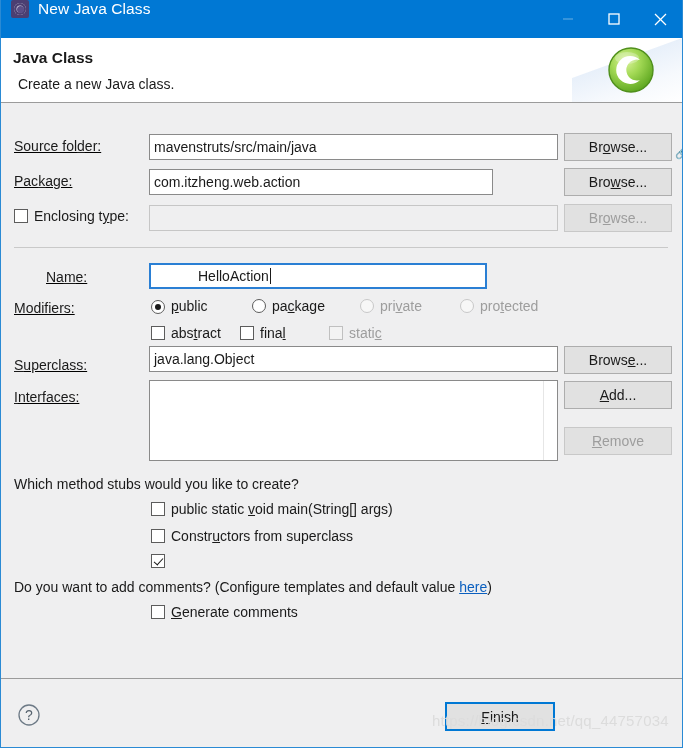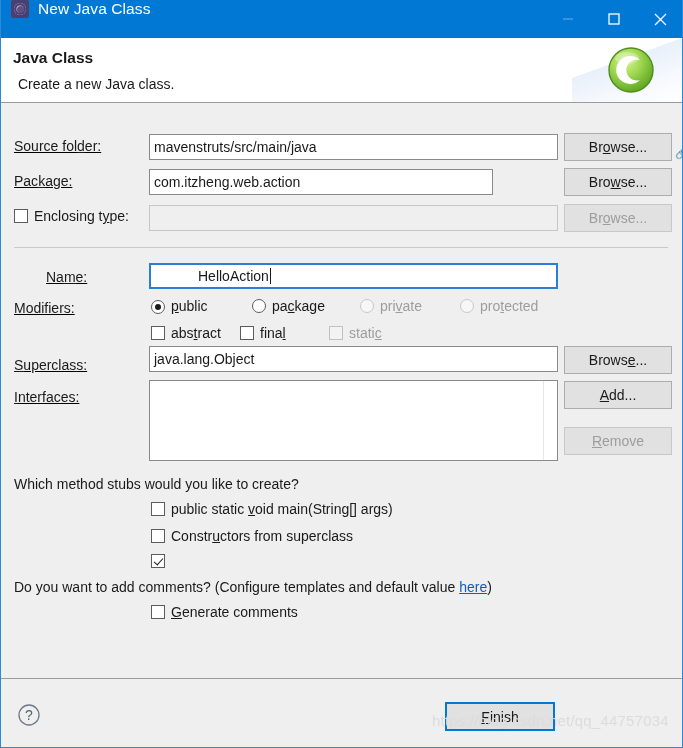--- a/index.html
+++ b/index.html
@@ -363,21 +363,21 @@
       <span class="label">Enclosing t<span class="u">y</span>pe:</span>
     </div>
     <div class="textfield disabled" style="position:absolute; left:148px; top:102px; width:409px;"></div>
     <button class="btn disabled" style="position:absolute; left:563px; top:101px;">Br<span class="u">o</span>wse...</button>
 
     <div class="sep" style="left:13px; top:144px; width:654px;"></div>
 
     <div class="row" style="left:23px; top:161px;margin-left:22px;">
       <span class="label">Na<span class="u">m</span>e:</span>
     </div>
-    <div class="textfield focused" style="position:absolute; left:148px; top:160px; width:409px;padding-left:48px;">
+    <div class="textfield focused" style="position:absolute; left:148px; top:160px; width:338px;padding-left:48px;">
       <span>HelloAction</span>
         <span class="caret"></span>
     </div>
 
     <div class="row" style="left:13px; top:192px;">
       <span class="label">Modifiers:</span>
     </div>
 
     <div class="opt" style="left:150px; top:195px;align-items:flex-end;">
       <span class="radio sel"></span>

